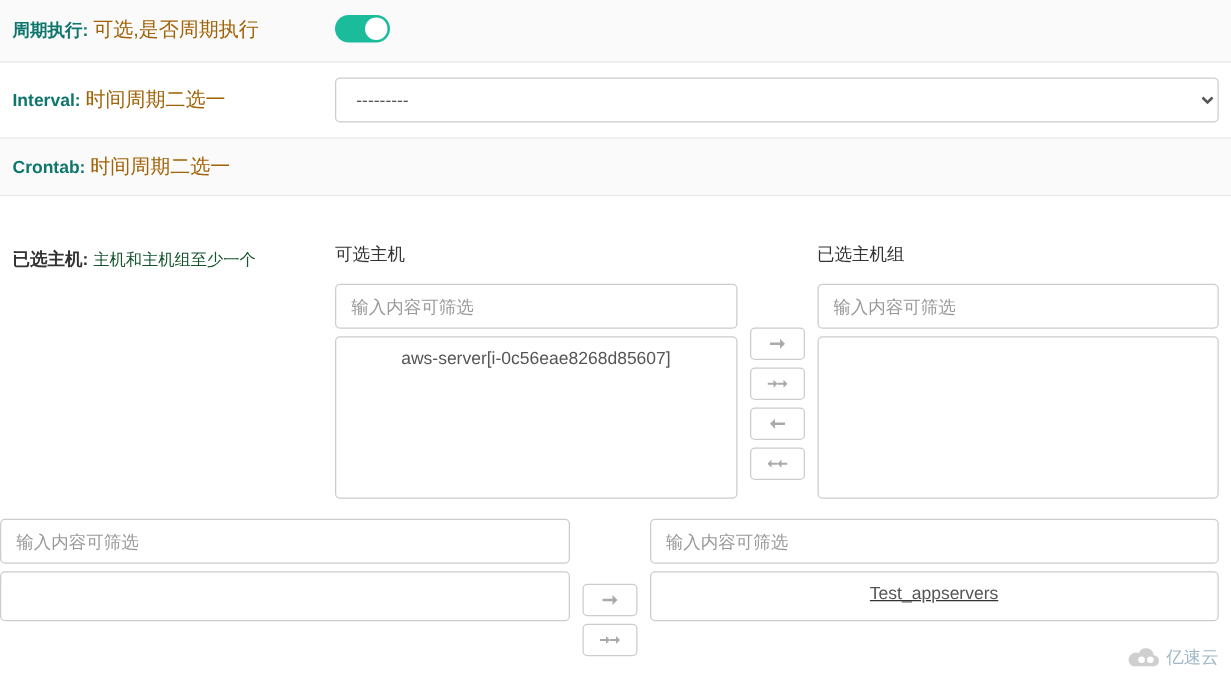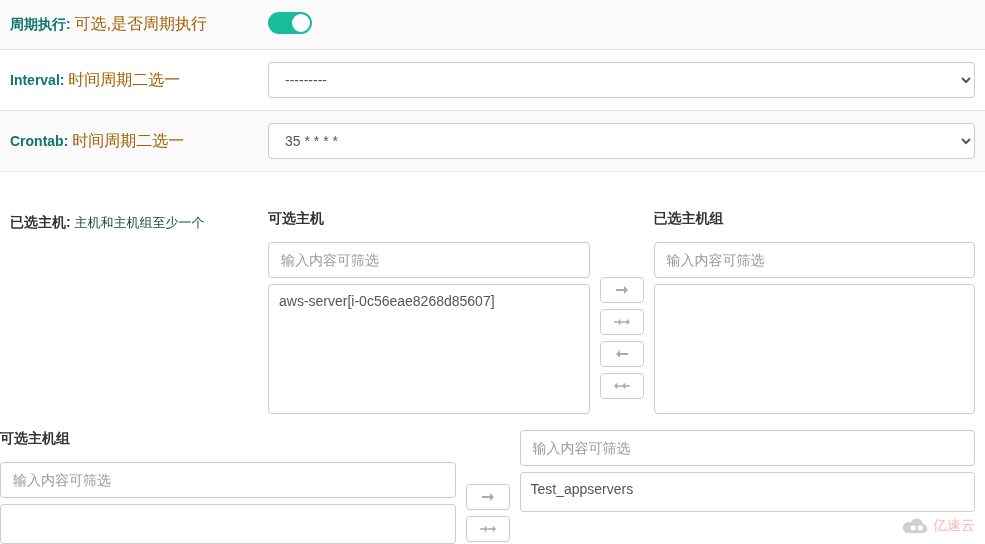--- a/index.html
+++ b/index.html
@@ -22,32 +22,32 @@
     
     .section-gap { height: 30px; background: #fff; }
     
     .transfer-row { display: flex; align-items: flex-start; padding: 8px 0; }
     .transfer-label { width: 268px; padding: 4px 10px; flex-shrink: 0; }
     .transfer-label .label-main { font-weight: bold; }
     .transfer-label .label-sub { color: #14532d; font-size: 13px; }
     
     .transfer-body { flex: 1; display: flex; gap: 10px; padding-right: 10px; }
     .transfer-panel { flex: 1; }
-    .transfer-panel h4 { font-size: 14px; font-weight: bold; margin-bottom: 14px; }
+    .transfer-panel h4 { font-size: 14px; font-weight: normal; margin-bottom: 14px; }
     .filter-input { width: 100%; height: 36px; padding: 6px 12px; border: 1px solid #ccc; border-radius: 4px; font-size: 14px; margin-bottom: 6px; }
     .filter-input::placeholder { color: #999; }
-    .listbox { width: 100%; height: 130px; border: 1px solid #ccc; border-radius: 4px; background: #fff; overflow-y: scroll; padding: 4px 0; }
-    .listbox.short { height: 40px; }
+    .listbox { width: 100%; height: 130px; border: 1px solid #ccc; border-radius: 4px; background: #fff; overflow-y: scroll; padding: 4px 0; text-align: center; }
+    .listbox.short { height: 40px; text-decoration: underline; }
     .listbox-item { padding: 4px 10px; font-size: 14px; color: #555; cursor: pointer; }
     
     .transfer-buttons { display: flex; flex-direction: column; gap: 6px; justify-content: center; padding-top: 52px; }
     .transfer-btn { width: 44px; height: 26px; border: 1px solid #ccc; background: #fff; border-radius: 4px; cursor: pointer; display: flex; align-items: center; justify-content: center; color: #aaa; font-size: 12px; }
     .transfer-btn svg { width: 16px; height: 12px; fill: #aaa; }
     
-    .watermark { position: fixed; right: 10px; bottom: 8px; opacity: 0.4; display: flex; align-items: center; gap: 4px; color: #ef4444; font-size: 14px; }
+    .watermark { position: fixed; right: 10px; bottom: 8px; opacity: 0.4; display: flex; align-items: center; gap: 4px; color: #0c4a6e; font-size: 14px; }
     .watermark svg { width: 28px; height: 20px; fill: #888; }
   </style>
 </head>
 <body>
 
 <div class="form-row">
   <div class="label-col">
     <span class="label-main">周期执行:</span>
     <span class="label-sub">可选,是否周期执行</span>
   </div>
@@ -68,25 +68,20 @@
     <select class="select-input">
       <option>---------</option>
     </select>
   </div>
 </div>
 
 <div class="form-row">
   <div class="label-col">
     <span class="label-main">Crontab:</span>
     <span class="label-sub">时间周期二选一</span>
-  </div>
-  <div class="control-col">
-    <select class="select-input">
-      <option>35 * * * *</option>
-    </select>
   </div>
 </div>
 
 <div class="section-gap"></div>
 
 <div class="transfer-row">
   <div class="transfer-label">
     <span class="label-main">已选主机:</span>
     <span class="label-sub">主机和主机组至少一个</span>
   </div>
@@ -124,21 +119,20 @@
       <h4>已选主机组</h4>
       <input class="filter-input" placeholder="输入内容可筛选" style="">
       <div class="listbox"></div>
     </div>
   </div>
 </div>
 
 <div class="transfer-row">
   <div class="transfer-body">
     <div class="transfer-panel">
-      <h4>可选主机组</h4>
       <input class="filter-input" placeholder="输入内容可筛选" style="">
       <div class="listbox short"></div>
     </div>
     <div class="transfer-buttons" style="padding-top:52px;">
       <button class="transfer-btn">
           <svg viewBox="0 0 16 12">
             <path d="M2 5h8V2l4 4-4 4V7H2z"></path>
           </svg>
         </button>
       <button class="transfer-btn">

